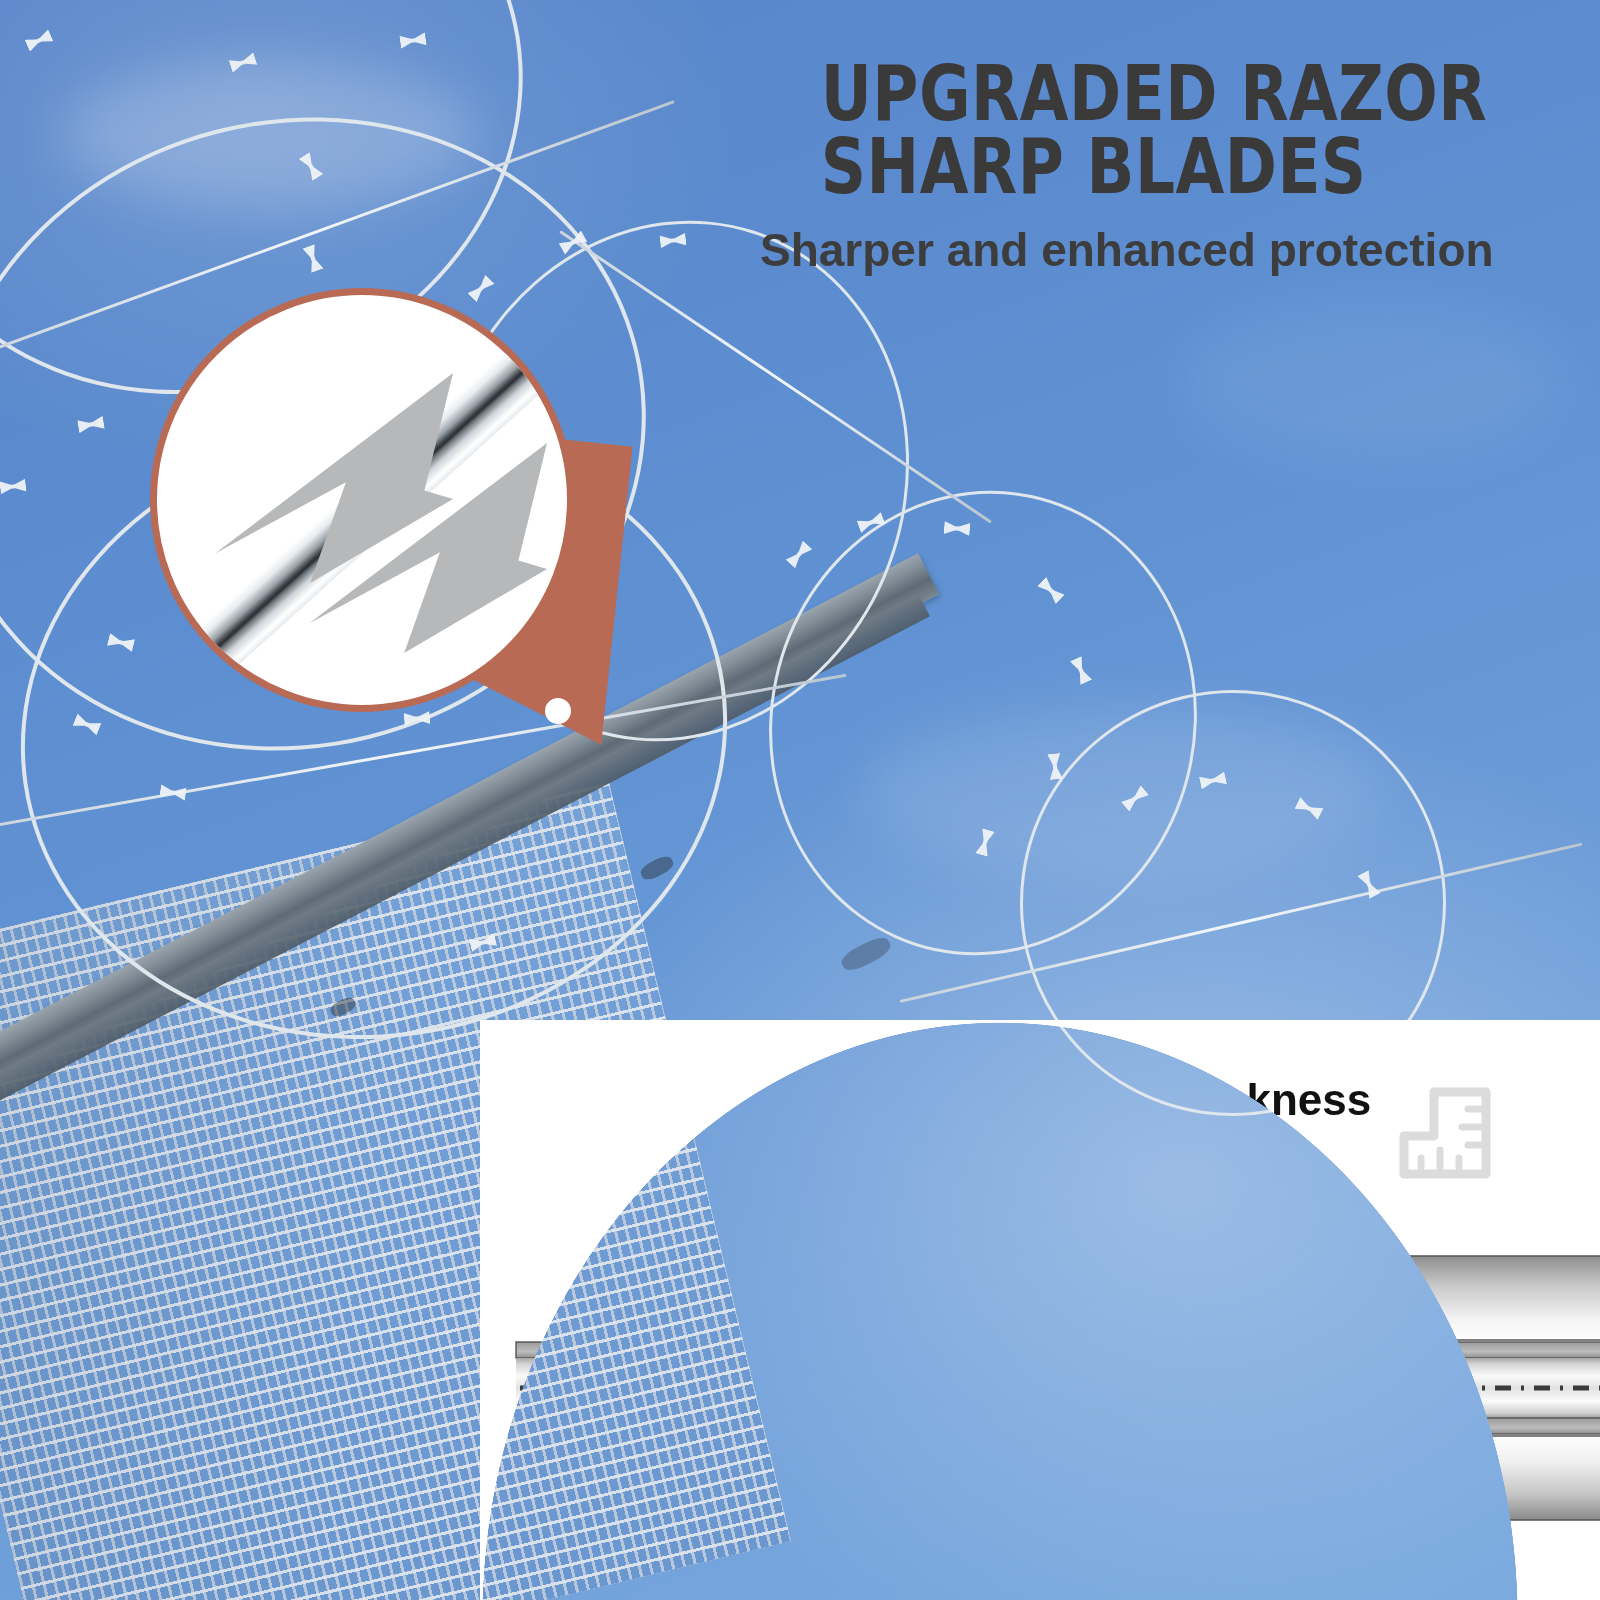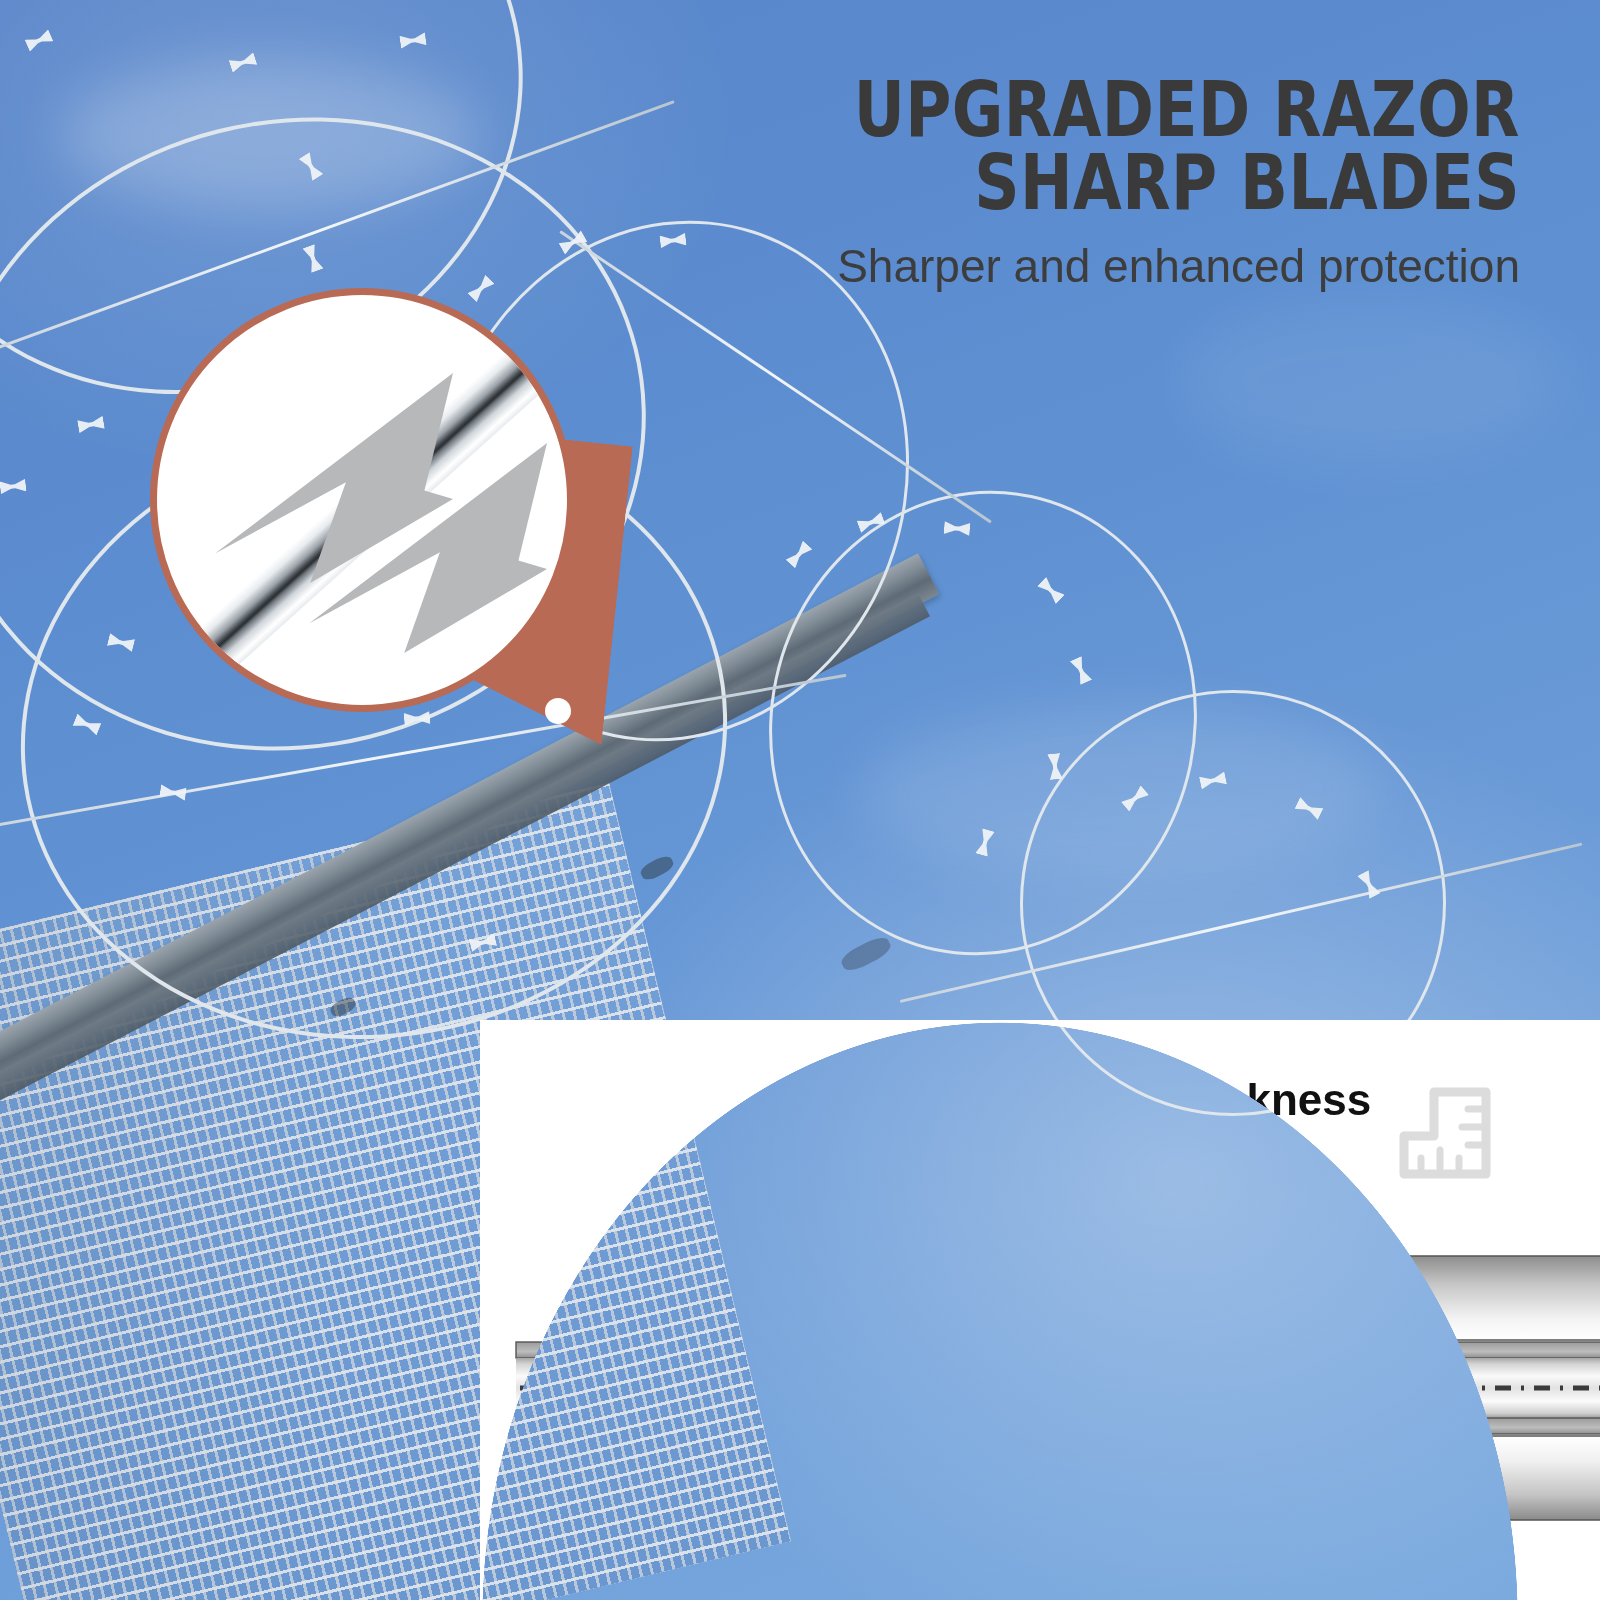--- a/index.html
+++ b/index.html
@@ -87,31 +87,31 @@
   .zblade{
     position:absolute;background:#b6b8ba;
   }
   .zb1{left:58px;top:78px;width:238px;height:210px;
     clip-path:polygon(100% 0%, 88% 56%, 100% 60%, 40% 100%, 55% 52%, 0% 86%);}
   .zb2{left:152px;top:148px;width:238px;height:210px;
     clip-path:polygon(100% 0%, 88% 56%, 100% 60%, 40% 100%, 55% 52%, 0% 86%);}
 
   
   .headline{
-    position:absolute;right:80px;top:74px;width:760px;text-align:right;
+    position:absolute;right:80px;top:58px;width:760px;
     color:#3a3a3a;
   }
   .headline h1{
     margin:0;
     font-family:"Liberation Sans Narrow","DejaVu Sans Condensed","Liberation Sans",sans-serif;
     font-weight:700;font-size:76px;line-height:.96;letter-spacing:.5px;
     transform:scaleX(.92);transform-origin:right center;
   }
   .headline .sub{
-    margin-top:22px;font-size:46px;line-height:1.06;color:#3d3d3d;font-weight:400;
+    margin-top:22px;font-size:46px;line-height:1.06;color:#3d3d3d;font-weight:700;
   }
 
   
   .badge{
     position:absolute;left:1222px;top:432px;width:308px;height:300px;
     border-radius:34px;background:rgba(255,255,255,.30);
     display:flex;flex-direction:column;align-items:center;justify-content:flex-start;
     padding-top:20px;box-sizing:border-box;
   }
   .badge-inner{

